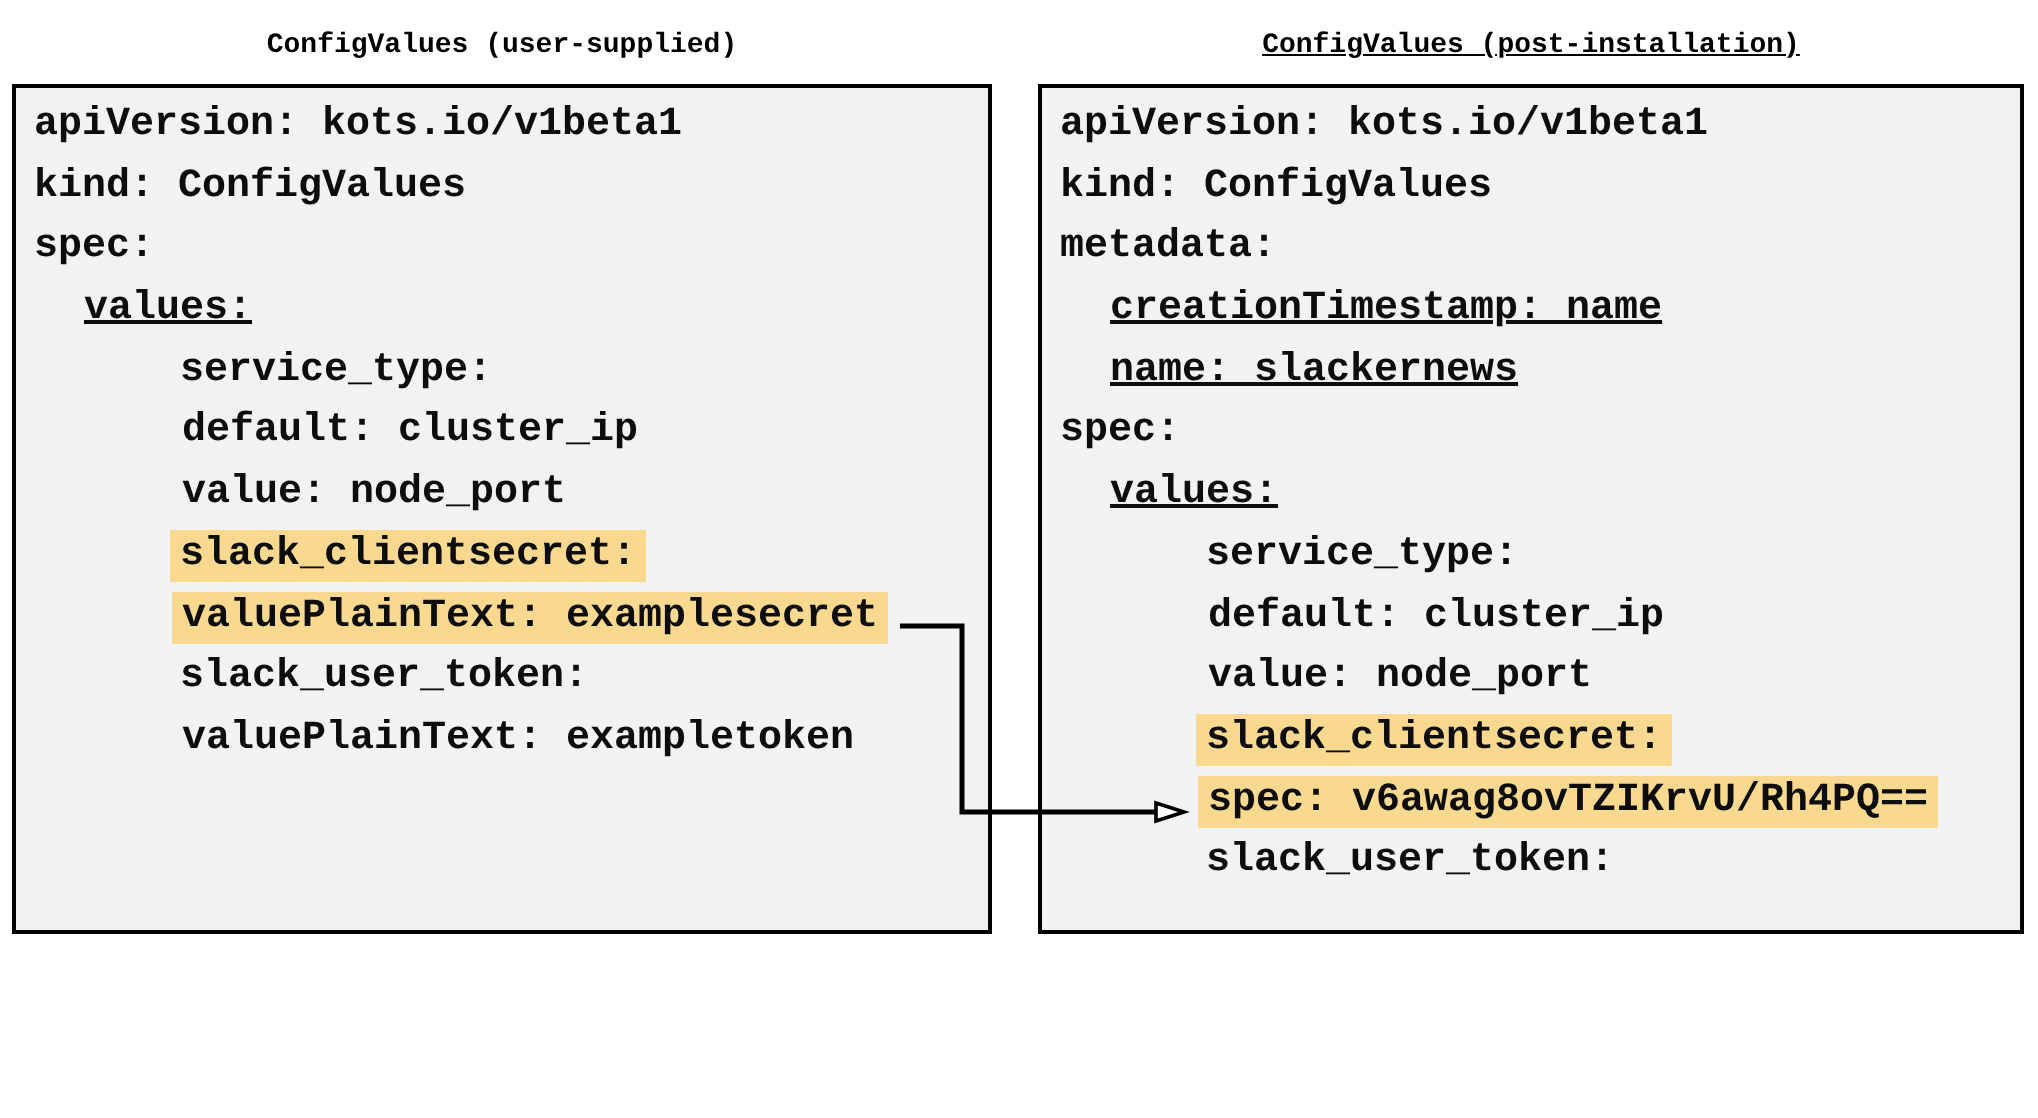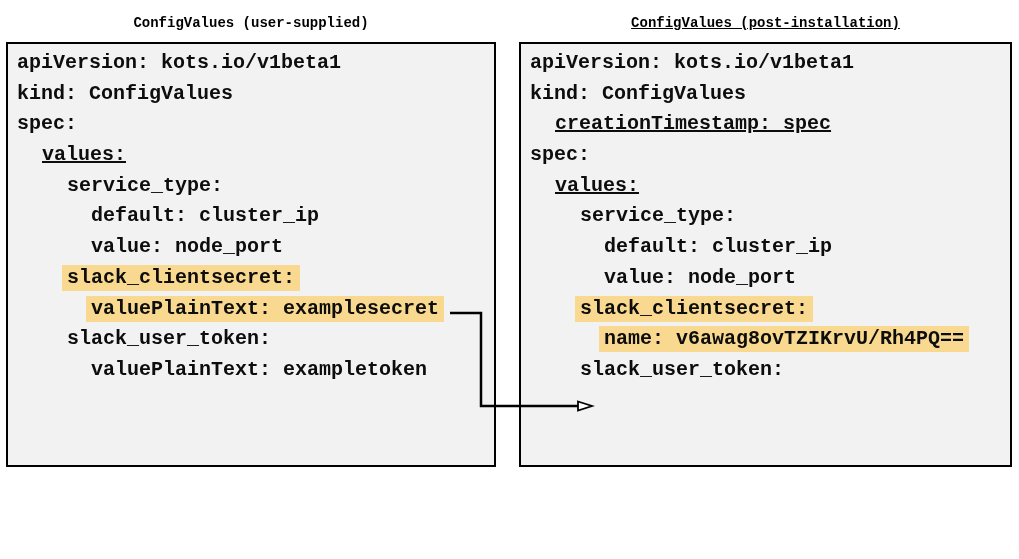--- a/index.html
+++ b/index.html
@@ -47,21 +47,21 @@
     font-weight: bold;
     color: #0d0d0d;
   }
   .yaml-line {
     height: 30.7px;
     line-height: 30.7px;
     white-space: nowrap;
   }
   .yaml-line.i0 { padding-left: 9px; }
   .yaml-line.i1 { padding-left: 34px; text-decoration: underline; }
-  .yaml-line.i2 { padding-left: 59px; }
+  .yaml-line.i2 { padding-left: 82px; }
   .yaml-line.i3 { padding-left: 83px; }
 
   .hl {
     background: var(--hl, #f9d98f);
     padding: 1px 5px 2px 5px;
     margin-left: -5px;
   }
 
   .arrow-overlay {
     position: absolute;
@@ -92,28 +92,30 @@
         <div class="yaml-line i3"><span class="hl">valuePlainText: examplesecret</span></div>
         <div class="yaml-line i2"><span>slack_user_token:</span></div>
         <div class="yaml-line i3"><span>valuePlainText: exampletoken</span></div>
       </div>
   </div>
 
   <div class="panel-box right">
     <div class="code">
         <div class="yaml-line i0"><span>apiVersion: kots.io/v1beta1</span></div>
         <div class="yaml-line i0"><span>kind: ConfigValues</span></div>
-        <div class="yaml-line i1"><span>creationTimestamp: spec</span></div>
+        <div class="yaml-line i0"><span>metadata:</span></div>
+        <div class="yaml-line i1"><span>creationTimestamp: name</span></div>
+        <div class="yaml-line i1"><span>name: slackernews</span></div>
         <div class="yaml-line i0"><span>spec:</span></div>
         <div class="yaml-line i1"><span>values:</span></div>
         <div class="yaml-line i2"><span>service_type:</span></div>
         <div class="yaml-line i3"><span>default: cluster_ip</span></div>
         <div class="yaml-line i3"><span>value: node_port</span></div>
         <div class="yaml-line i2"><span class="hl">slack_clientsecret:</span></div>
-        <div class="yaml-line i3"><span class="hl">name: v6awag8ovTZIKrvU/Rh4PQ==</span></div>
+        <div class="yaml-line i3"><span class="hl">spec: v6awag8ovTZIKrvU/Rh4PQ==</span></div>
         <div class="yaml-line i2"><span>slack_user_token:</span></div>
       </div>
   </div>
 
   <svg class="arrow-overlay" width="1019" height="559" viewBox="0 0 1019 559">
     <path d="M 450 313 H 481 V 406 H 578" fill="none" stroke="#000000" stroke-width="2.5"></path>
     <polygon points="578,401.5 592,406 578,410.5" fill="#ffffff" stroke="#000000" stroke-width="1.8"></polygon>
   </svg>
 
 </div>

